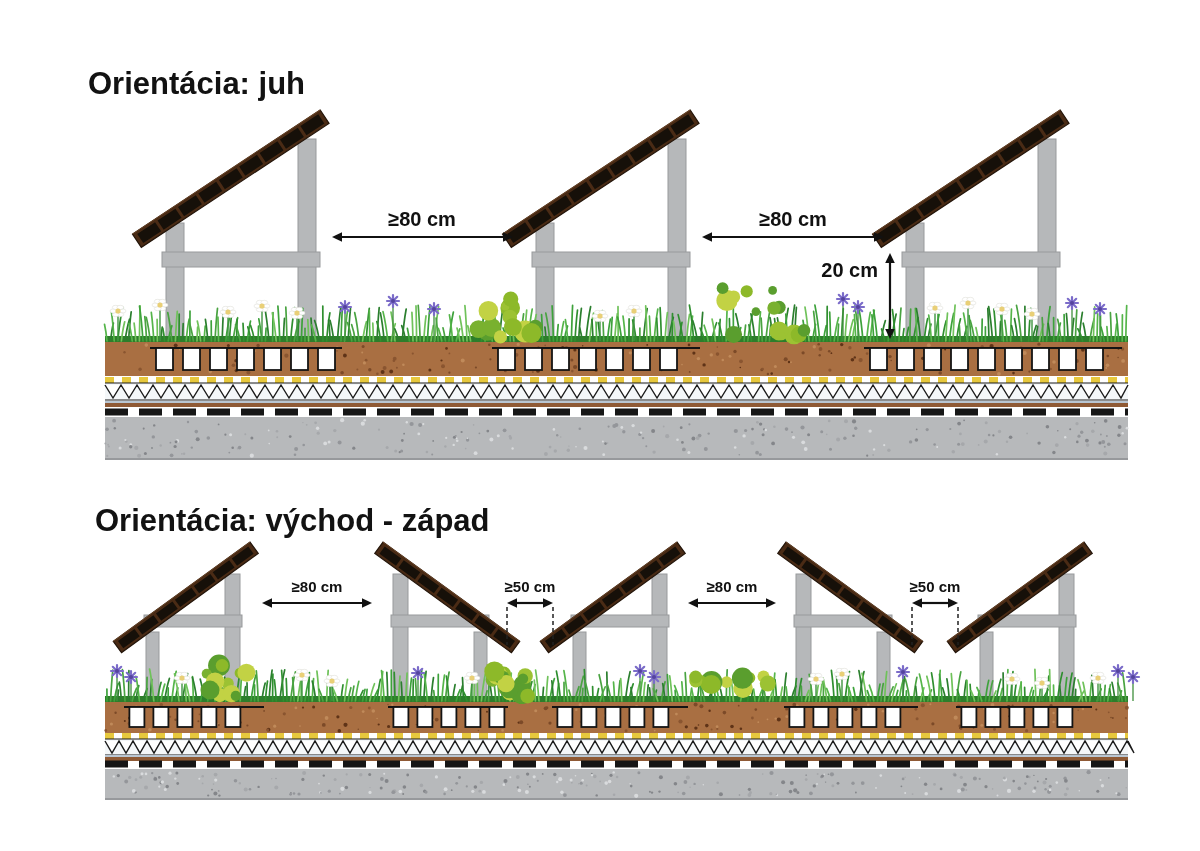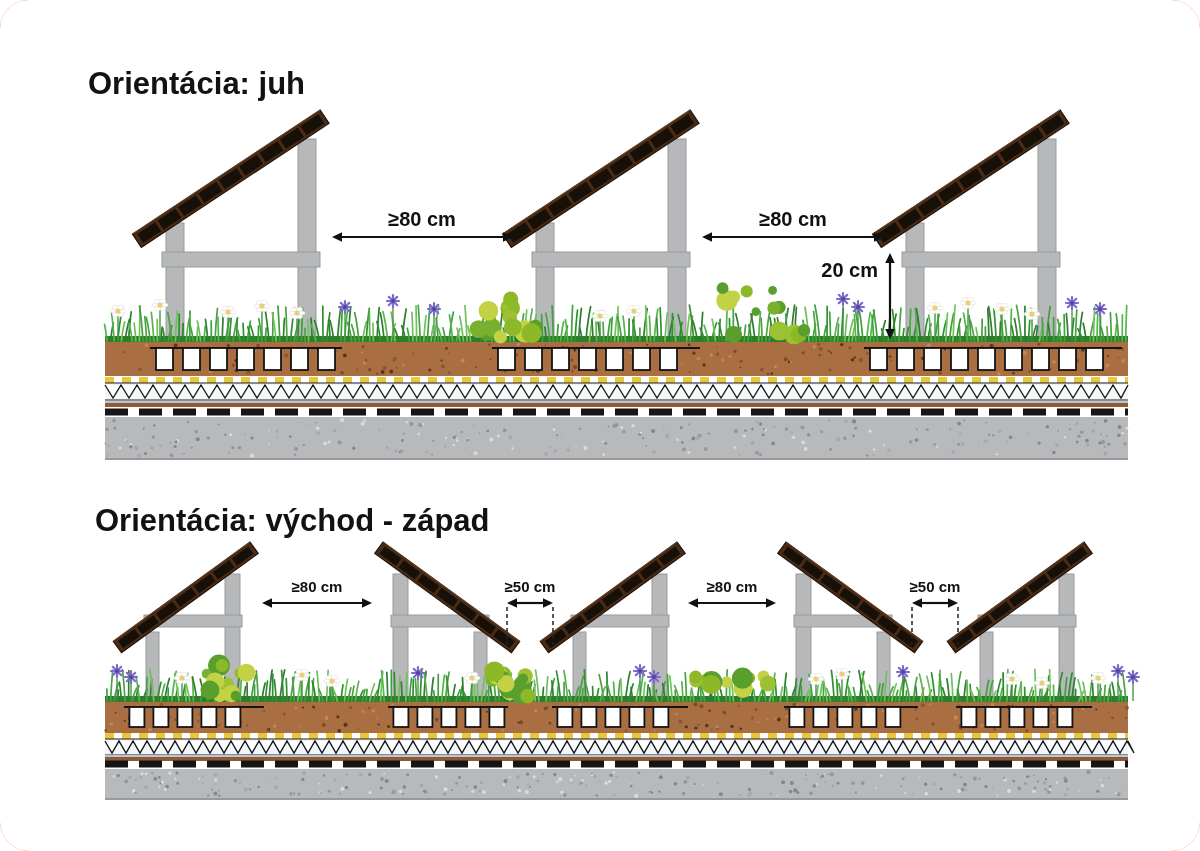--- a/index.html
+++ b/index.html
@@ -1,17 +1,17 @@
 <!DOCTYPE html>
 <html><head>
 <meta charset="utf-8">
 <style>
   html,body{margin:0;padding:0;background:#ffffff;}
   .stage{width:1200px;height:851px;position:relative;background:#ef4444;overflow:hidden;
-         font-family:"Liberation Sans",sans-serif;border-radius:29px;}
+         font-family:"Liberation Sans",sans-serif;}
   .title{font-family:"Liberation Sans",sans-serif;font-weight:bold;font-size:31px;fill:#121212;}
   .dim-lg{font-family:"Liberation Sans",sans-serif;font-weight:bold;font-size:20px;fill:#111111;}
   .dim-sm{font-family:"Liberation Sans",sans-serif;font-weight:bold;font-size:15px;fill:#111111;}
 </style>
 </head>
 <body>
 
 <div class="stage">
   <svg id="diagram" width="1200" height="851" viewBox="0 0 1200 851">
     <rect width="1200" height="851" fill="#ffffff"></rect>

